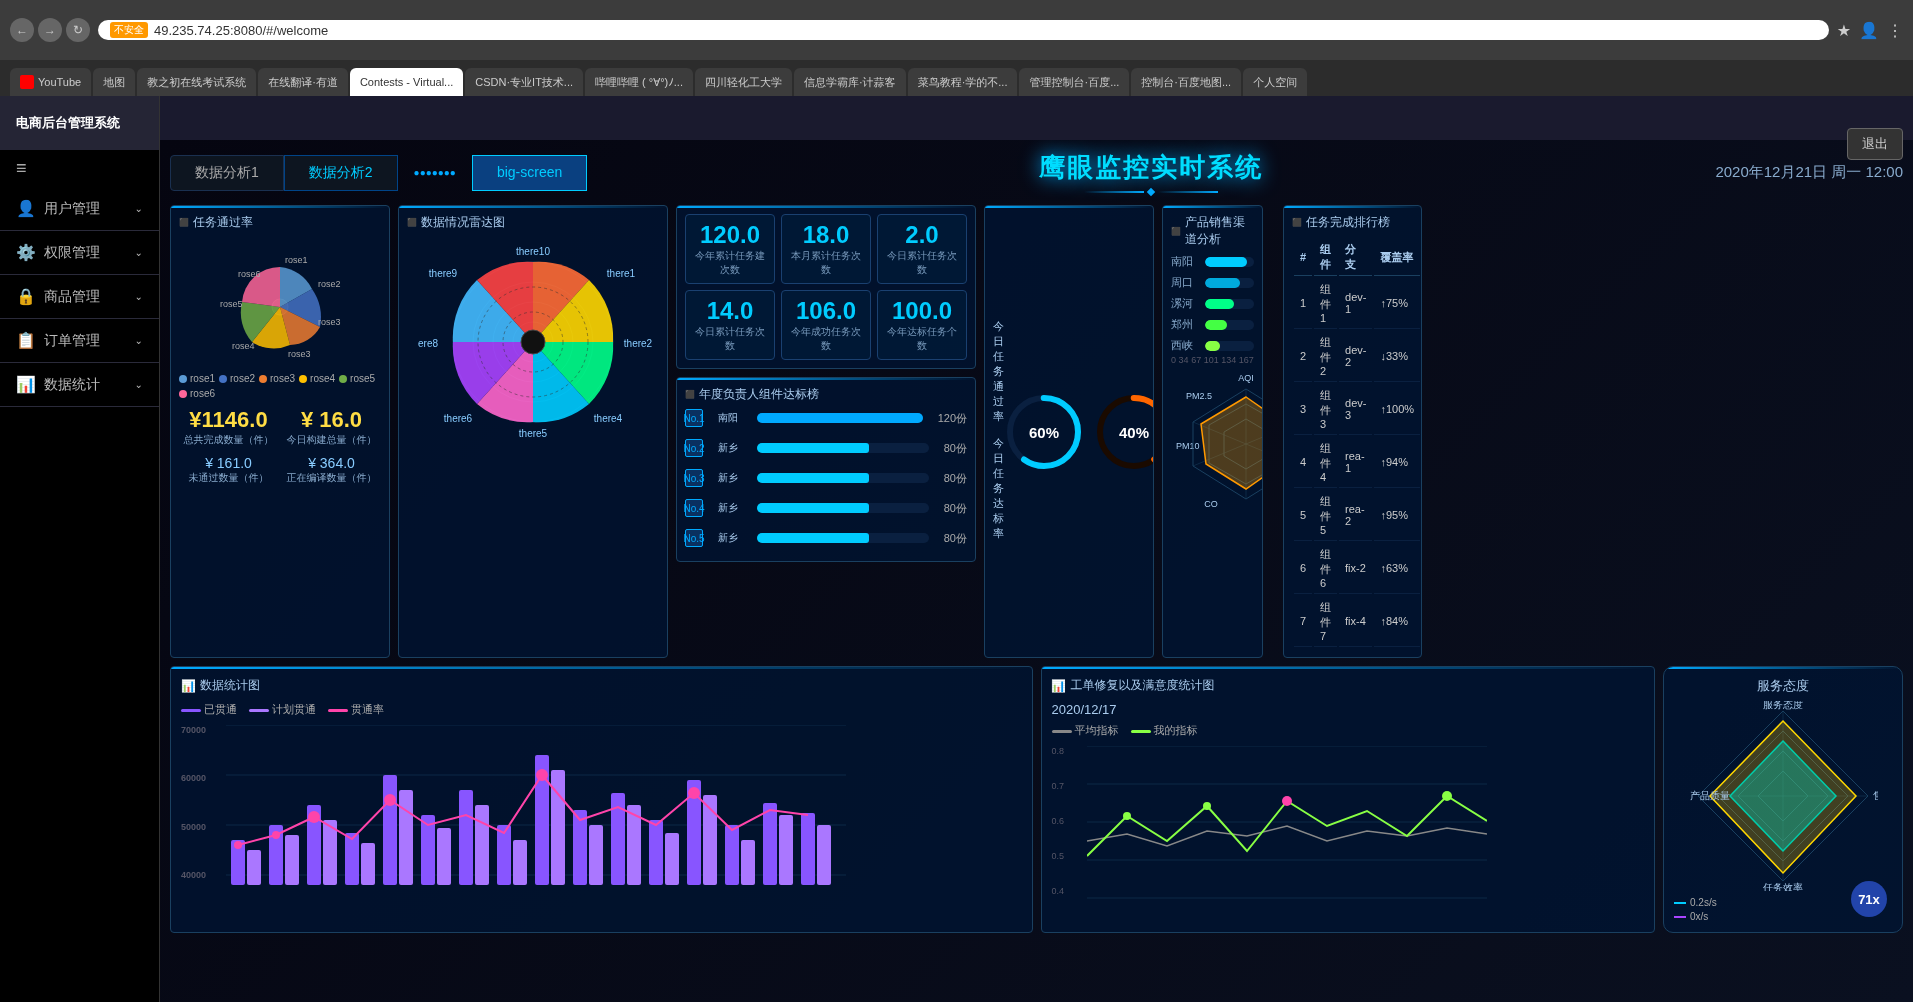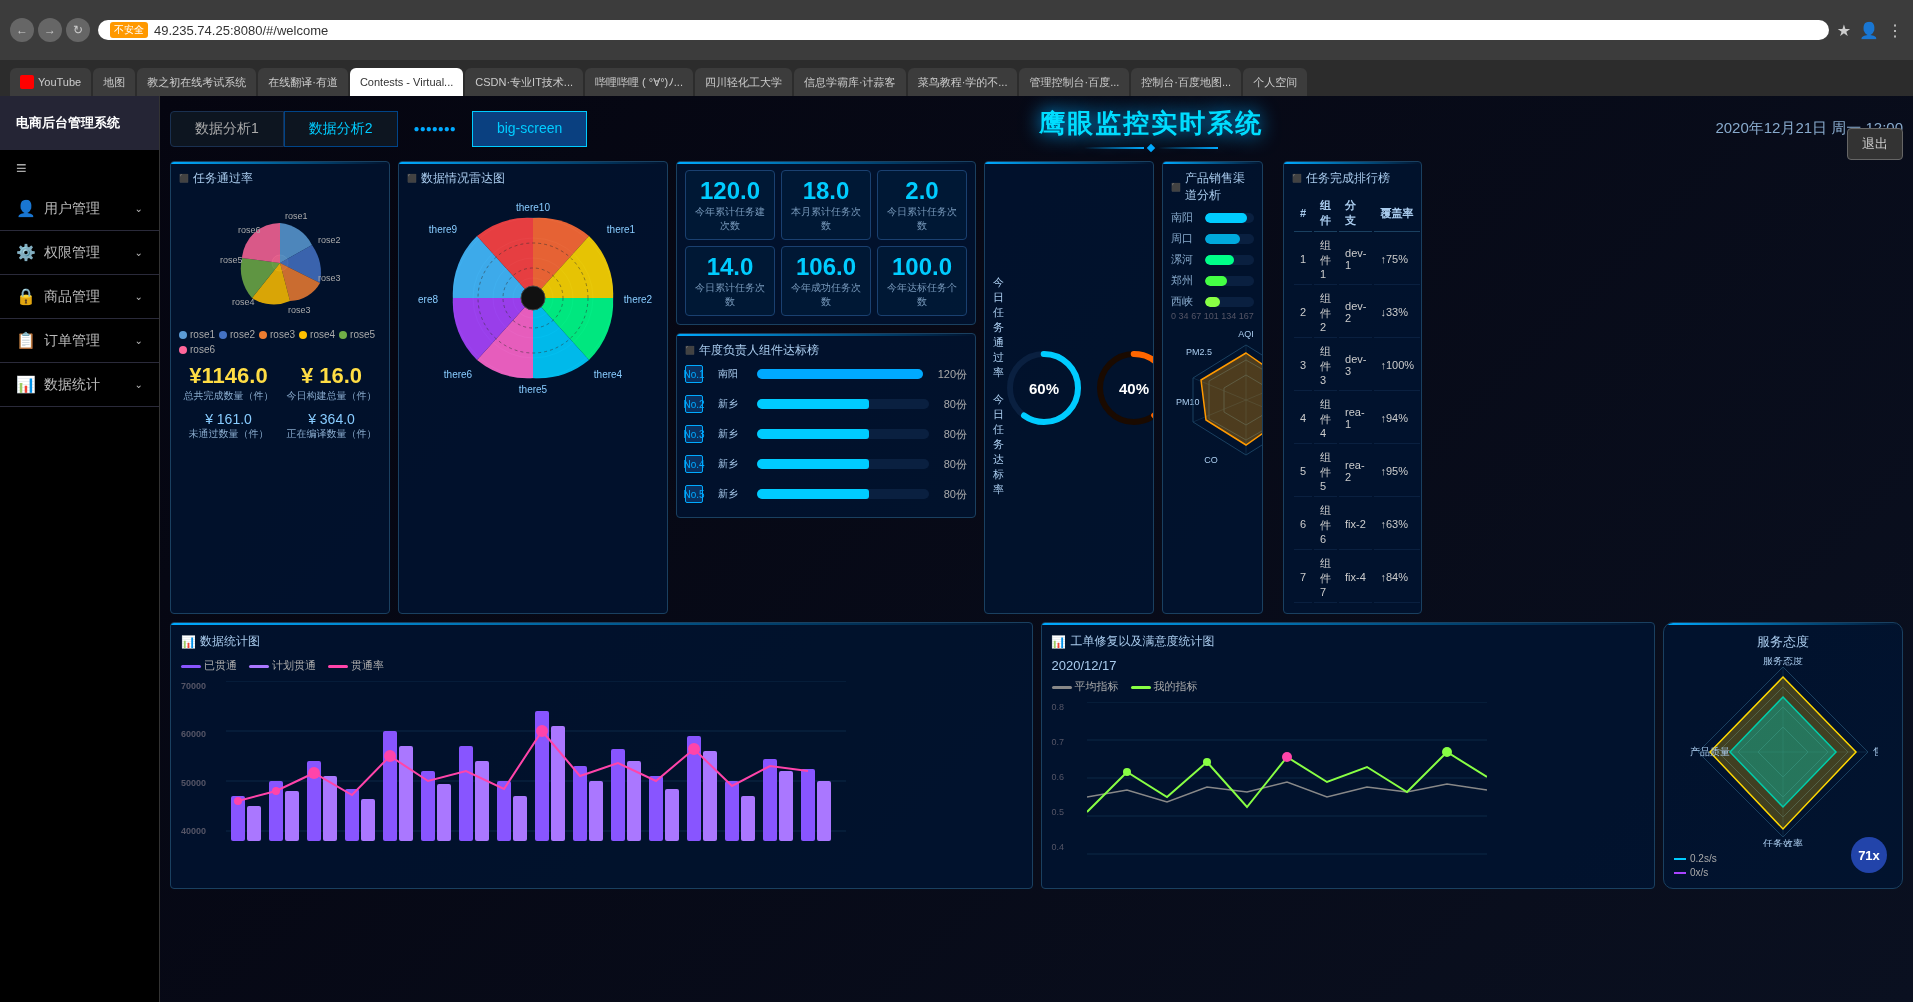--- a/index.html
+++ b/index.html
@@ -22,21 +22,21 @@
     
     .sidebar { width: 160px; background: #000000; border-right: 1px solid #333; display: flex; flex-direction: column; }
     .sidebar-header { background: #252535; padding: 18px 16px; font-size: 16px; font-weight: bold; color: #fff; display: flex; align-items: center; justify-content: space-between; }
     .logout-btn { position: fixed; top: 96px; right: 10px; padding: 6px 14px; background: #333; border: 1px solid #666; color: #ccc; border-radius: 4px; font-size: 13px; cursor: pointer; z-index: 100; margin-top: 32px; }
     .sidebar-toggle { padding: 8px 16px; color: #aaa; font-size: 18px; cursor: pointer; }
     .sidebar-item { padding: 12px 16px; display: flex; align-items: center; gap: 8px; cursor: pointer; color: #bbb; font-size: 14px; border-bottom: 1px solid #2a2a3a; }
     .sidebar-item .icon { font-size: 16px; }
     .sidebar-item .arrow { margin-left: auto; font-size: 10px; }
 
     
-    .main-content { flex: 1; background: #a3a3a3; overflow: auto; }
+    .main-content { flex: 1; background: #a3a3a3; overflow: auto; margin-top: 44px; }
 
     
     .dashboard { background: linear-gradient(135deg, #050510 0%, #0a1020 100%); min-height: 100%; padding: 10px; }
 
     
     .title-bar { display: flex; align-items: center; justify-content: space-between; margin-bottom: 10px; }
     .title-tabs { display: flex; gap: 0; }
     .title-tab { padding: 8px 24px; background: #0d1520; color: #aaa; font-size: 14px; cursor: pointer; border: 1px solid #1a3050; }
     .title-tab.active { background: #0a4080; color: #00ccff; border-color: #00ccff; }
     .title-tab:first-child { border-radius: 4px 0 0 4px; }

